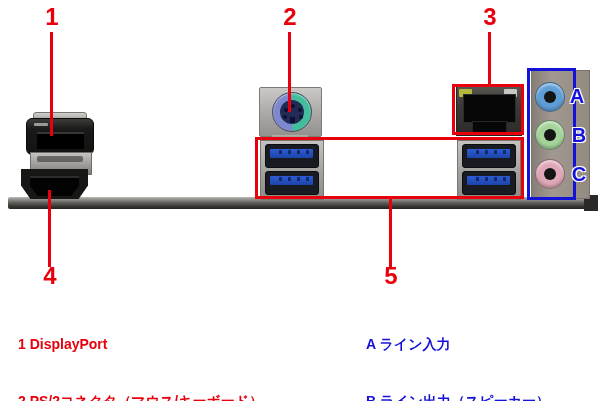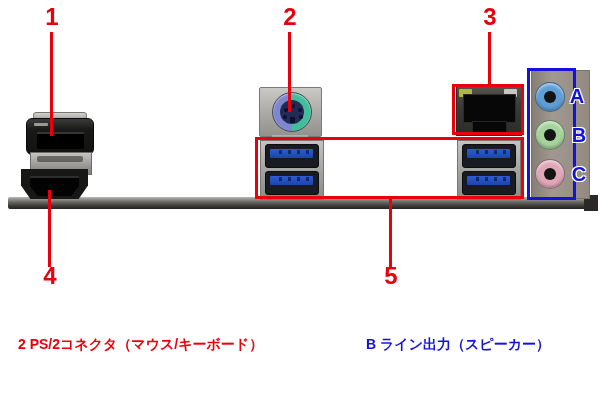--- a/index.html
+++ b/index.html
@@ -190,23 +190,25 @@
   <div class="abs rbox lan"></div>
   <div class="abs rbox usb"></div>
 
   <div class="abs num n1">1</div>
   <div class="abs num n2">2</div>
   <div class="abs num n3">3</div>
   <div class="abs num n4">4</div>
   <div class="abs num n5">5</div>
 
   <div class="abs legend red">
+    <div>1 DisplayPort</div>
     <div>2 PS/2コネクタ（マウス/キーボード）</div>
     
     
     
   </div>
   <div class="abs legend blue">
+    <div>A ライン入力</div>
     <div>B ライン出力（スピーカー）</div>
     
   </div>
 
 </div>
 
 </body></html>

